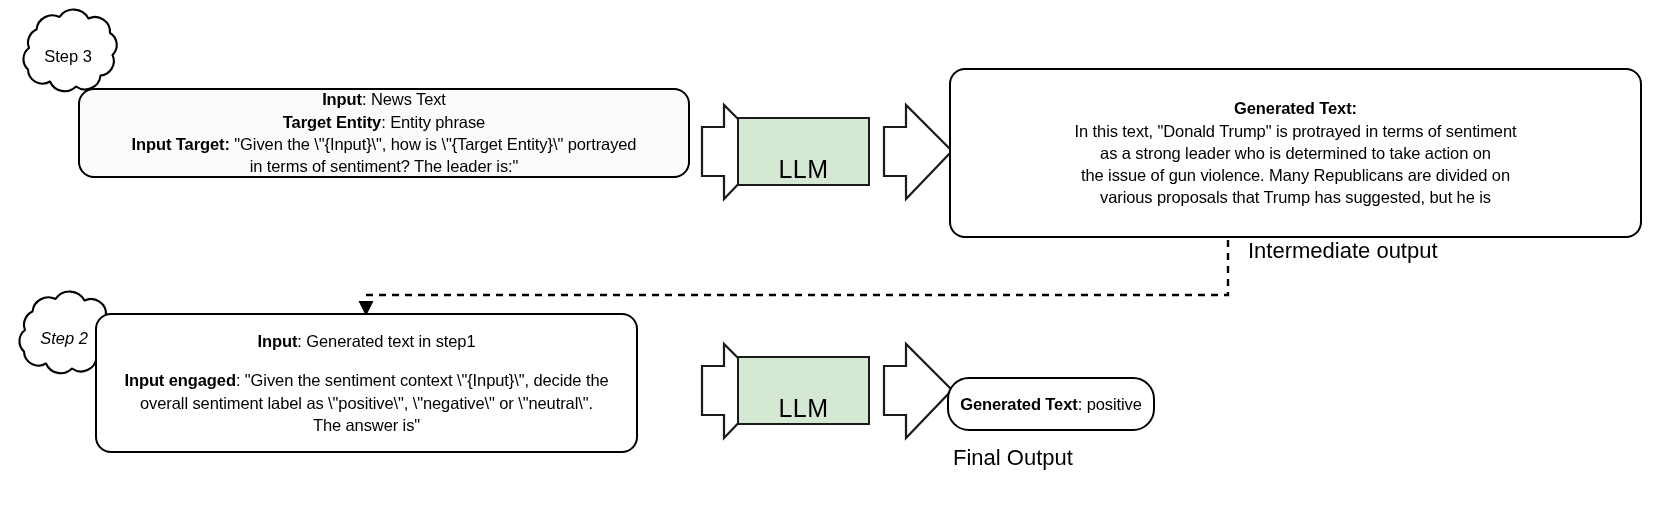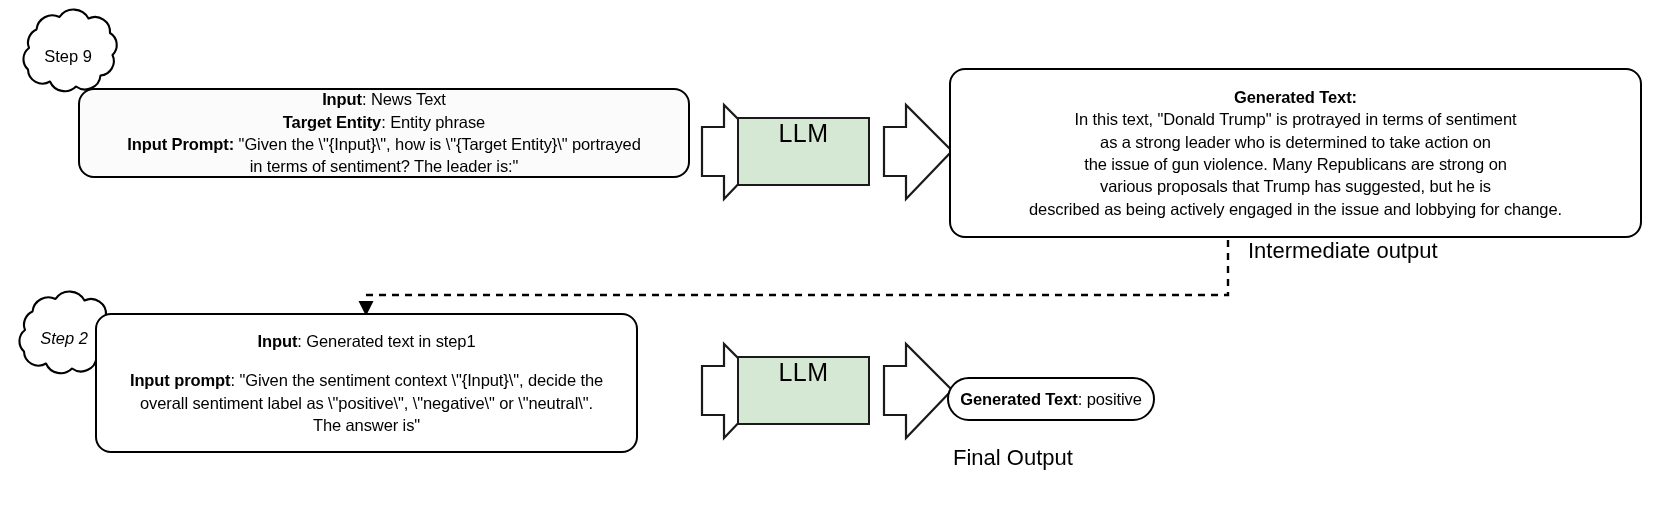--- a/index.html
+++ b/index.html
@@ -54,21 +54,21 @@
     letter-spacing: -0.1px;
     white-space: nowrap;
   }
   .gap { height: 17px; }
   .b { font-weight: bold; }
 
   
   .llm {
     border: 2.2px solid #1a1a1a;
     display: flex;
-    align-items: flex-start;
+    align-items: flex-end;
     justify-content: center;
     font-size: 25px;
     letter-spacing: 0.5px;
   }
 
   
   .cloud {
     display: flex;
     align-items: center;
     justify-content: center;
@@ -137,61 +137,60 @@
       <path d="M884 366 L906 366 L906 344 L952 390 L906 438 L906 415 L884 415 Z" fill="#ffffff" stroke="#1a1a1a" stroke-width="2.2" stroke-linejoin="miter"></path>
     </g>
 
     <g>
       <path d="M1228 240 L1228 295 L366 295 L366 305" fill="none" stroke="#000000" stroke-width="2.4" stroke-dasharray="7 6" stroke-linecap="butt"></path>
       <path d="M366 316 L358.5 301 L373.5 301 Z" fill="#000000" stroke="none"></path>
     </g>
   </svg>
 
   <div class="cloud node" style="left:22px; top:18px; width:92px; height:76px;">
-    <span class="cloud-label">Step 9</span>
+    <span class="cloud-label">Step 3</span>
   </div>
 
   <div class="node rbox" style="left:78px; top:88px; width:612px; height:90px; padding:10px 20px;">
     <span class="ln"><b class="b">Input</b><span>: News Text</span></span>
     <span class="ln"><b class="b">Target Entity</b><span>: Entity phrase</span></span>
     <span class="gap"></span>
-    <span class="ln"><b class="b">Input Prompt:</b><span> "Given the \"{Input}\", how is \"{Target Entity}\" portrayed</span></span>
+    <span class="ln"><b class="b">Input Target:</b><span> "Given the \"{Input}\", how is \"{Target Entity}\" portrayed</span></span>
     <span class="ln">in terms of sentiment? The leader is:"</span>
   </div>
 
   <div class="node llm" style="left:737px; top:117px; width:133px; height:69px; background:#d5e8d4;">
     <span>LLM</span>
   </div>
 
   <div class="node rbox white" style="left:949px; top:68px; width:693px; height:170px; padding:0 10px;align-items:center;">
     <span class="ln b">Generated Text:</span>
     <span class="ln">In this text, "Donald Trump" is protrayed in terms of sentiment</span>
     <span class="ln">as a strong leader who is determined to take action on</span>
-    <span class="ln">the issue of gun violence. Many Republicans are strong on</span>
+    <span class="ln">the issue of gun violence. Many Republicans are divided on</span>
     <span class="ln">various proposals that Trump has suggested, but he is</span>
-    <span class="ln">described as being actively engaged in the issue and lobbying for change.</span>
   </div>
 
   <div class="caption" style="left:1248px; top:238px;">Intermediate output</div>
 
   <div class="cloud node" style="left:18px; top:300px; width:92px; height:76px;font-style:italic;">
     <span class="cloud-label">Step 2</span>
   </div>
 
   <div class="node rbox white" style="left:95px; top:313px; width:543px; height:140px; padding:2px 14px;">
     <span class="ln"><b class="b">Input</b><span>: Generated text in step1</span></span>
     <span class="gap"></span>
-    <span class="ln"><b class="b">Input prompt</b><span>: "Given the sentiment context \"{Input}\", decide the</span></span>
+    <span class="ln"><b class="b">Input engaged</b><span>: "Given the sentiment context \"{Input}\", decide the</span></span>
     <span class="ln">overall sentiment label as \"positive\", \"negative\" or \"neutral\".</span>
     <span class="ln">The answer is"</span>
   </div>
 
   <div class="node llm" style="left:737px; top:356px; width:133px; height:69px; background:#d5e8d4;">
     <span>LLM</span>
   </div>
 
-  <div class="node rbox white" style="left:947px; top:377px; width:208px; height:44px; padding:4px 10px; border-radius:22px;">
+  <div class="node rbox white" style="left:947px; top:377px; width:208px; height:54px; padding:4px 10px; border-radius:22px;">
     <span class="ln"><b class="b">Generated Text</b><span>: positive</span></span>
   </div>
 
   <div class="caption" style="left:953px; top:445px;">Final Output</div>
 
 </div>
 
 </body></html>

